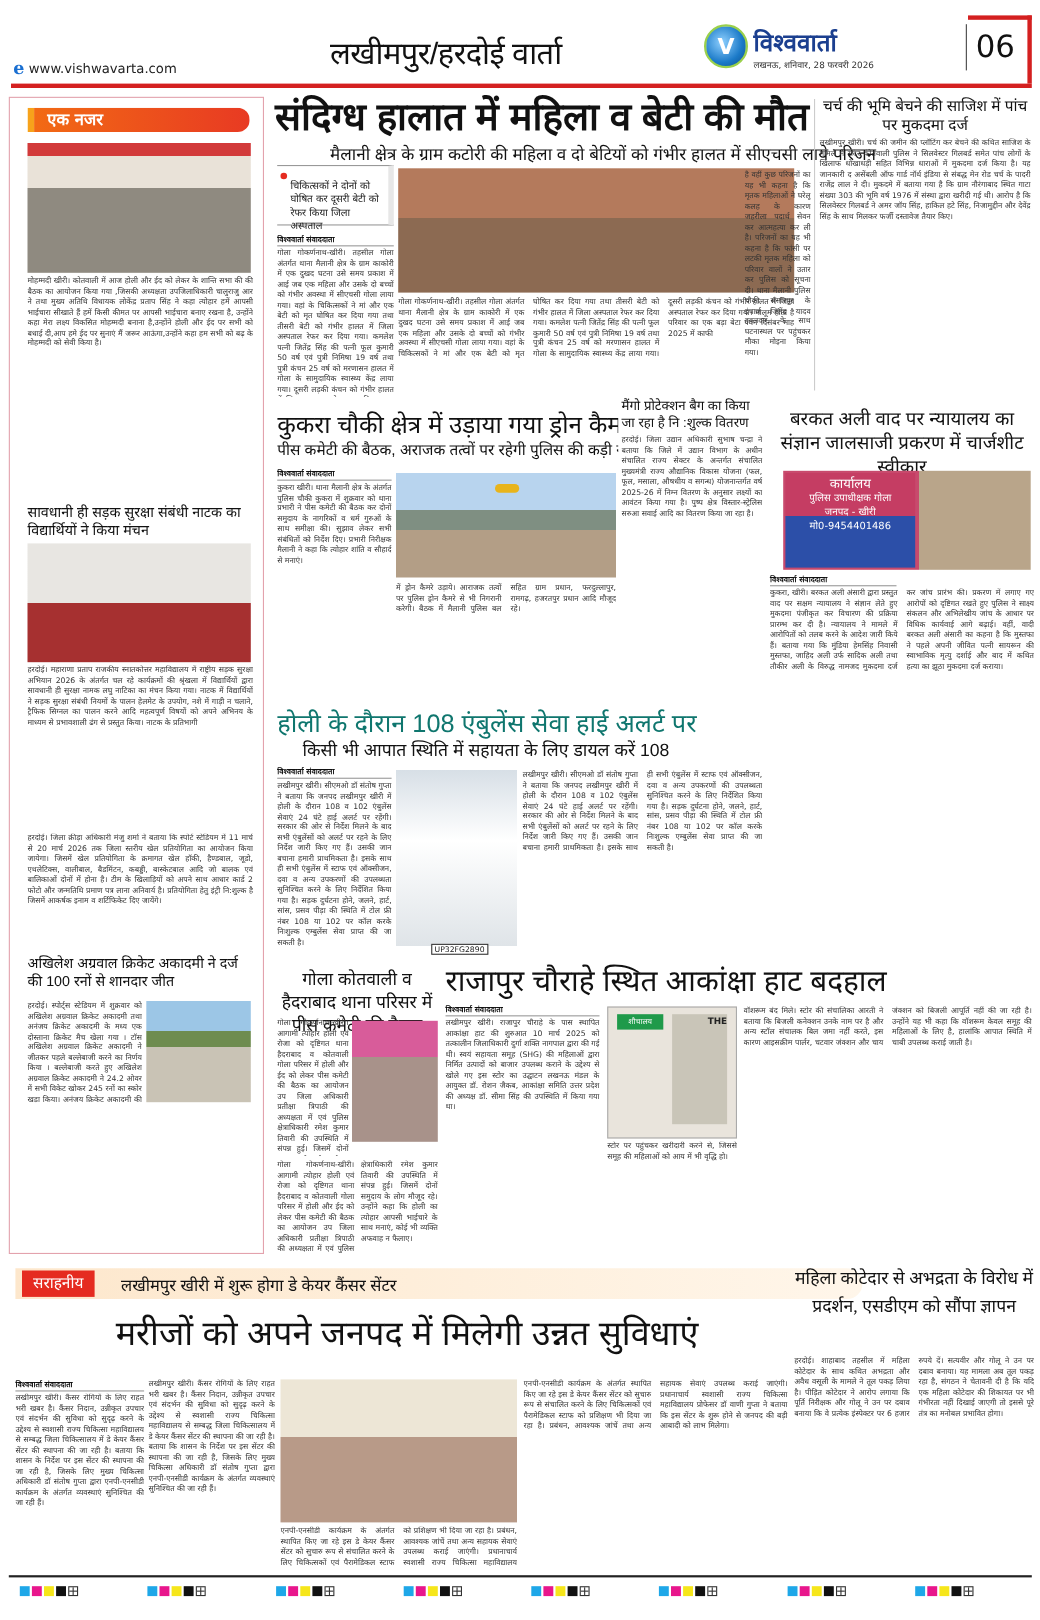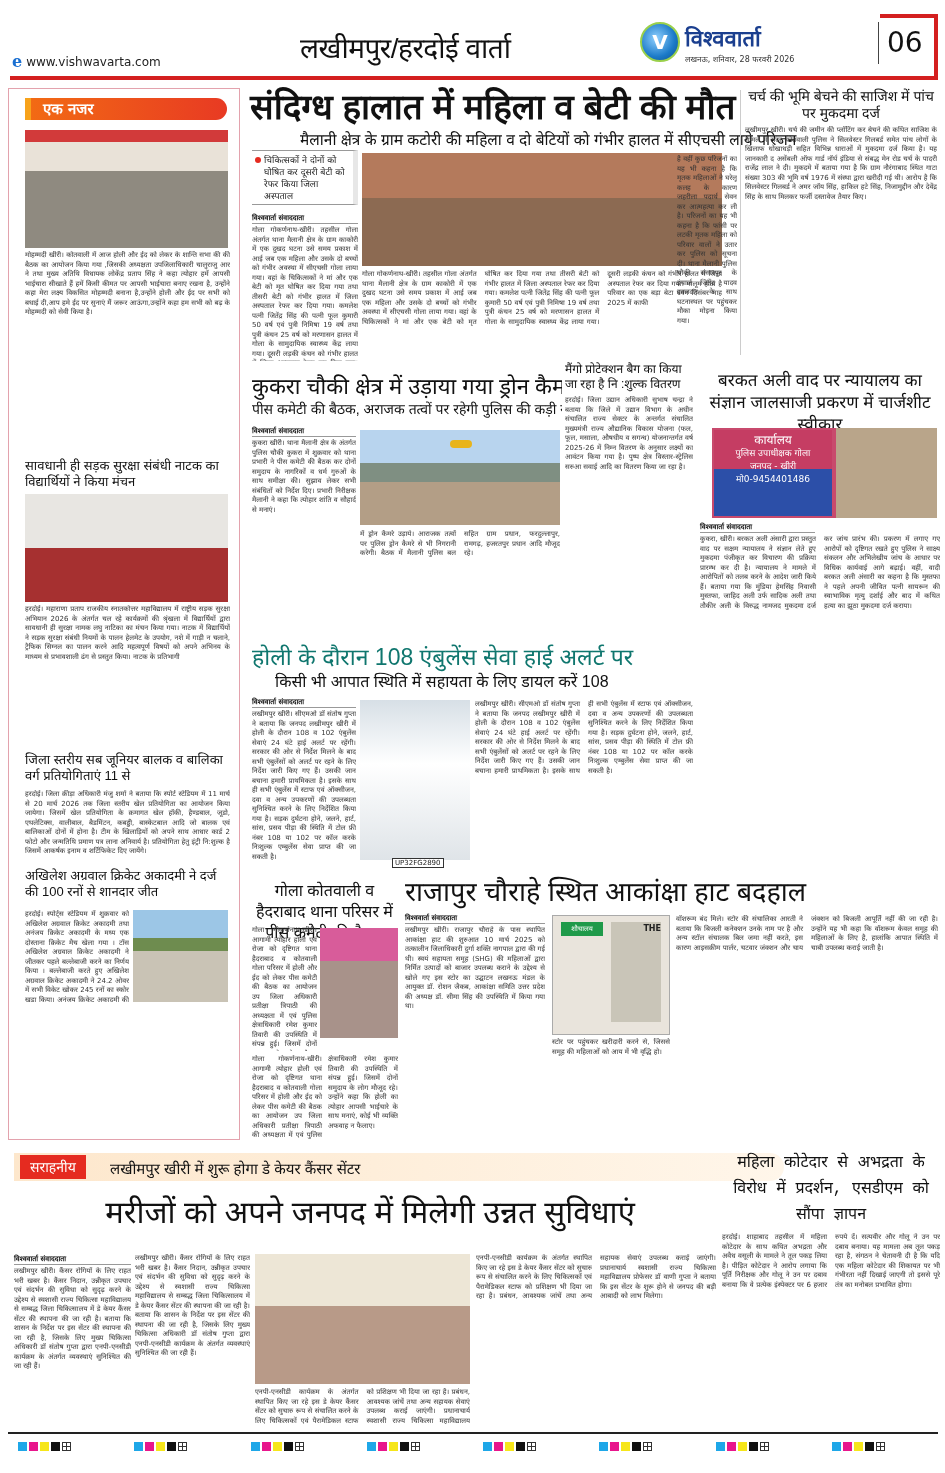--- a/index.html
+++ b/index.html
@@ -15,21 +15,21 @@
 .pagenum{left:878px;top:22px;font-size:28px;color:#111;border-left:1px solid #444;padding-left:8px;height:42px;line-height:42px}
 .redcorner{left:880px;top:14px;width:58px;height:62px;border-top:4px solid #d42020;border-right:4px solid #d42020}
 .redline{left:10px;top:76px;width:928px;height:4px;background:#d42020}
 .leftbox{left:8px;top:88px;width:232px;height:1052px;border:1.5px solid #e3a2ad}
 .ek-nazar{left:25px;top:98px;width:202px;height:22px;background:linear-gradient(90deg,#f26a14,#e83a23);color:#fff;font-weight:bold;font-size:15px;padding-left:12px;line-height:22px;border-radius:0 12px 12px 0;border-left:6px solid #f7a21b}
 h3.lh{font-family:"Liberation Sans",sans-serif;font-weight:normal;color:#111;font-size:13px;line-height:16px}
 .photo{background:linear-gradient(135deg,#a39a8c,#6d6a62 40%,#b5a58f 70%,#8c7f70)}
 .txt{font-size:7px;line-height:9.5px;color:#333;text-align:justify;overflow:hidden}
 .hl1{font-family:"Liberation Sans",sans-serif;font-weight:bold;color:#111}
 .byline{font-weight:bold;font-size:7px;color:#111;border-bottom:1px solid #999;padding-bottom:1px;margin-bottom:2px}
-.callout{left:252px;top:150px;width:106px;height:55px;border:1px solid #999;border-left:none;border-right:5px solid #e7e7e7;background:#fff;font-size:9px;line-height:12px;padding:3px 4px 3px 12px;position:absolute}
+.callout{left:252px;top:150px;width:106px;height:55px;border:1px solid #999;border-left:none;border-right:5px solid #e7e7e7;background:#fff;font-size:9px;line-height:12px;padding:13px 4px 3px 12px;position:absolute}
 .callout:before{content:"";position:absolute;left:3px;top:6px;width:6px;height:6px;border-radius:50%;background:#e52b20}
 .sarahniya-band{left:14px;top:1153px;width:770px;height:28px;background:linear-gradient(90deg,#fde7cc,#fff6ea);border-radius:0 14px 14px 0}
 .sarahniya-tag{left:20px;top:1155px;height:24px;background:#e52b20;color:#fff;font-size:14px;padding:0 10px;line-height:24px}
 .bottomline{left:8px;top:1432px;width:930px;height:1.5px;background:#222}
 .colrule{width:1px;background:#ccc}
 </style>
 </head>
 <body>
 
 <div class="abs masthead">
@@ -54,21 +54,20 @@
   <div class="txt" style="height:125px;margin-top:3px">मोहम्मदी खीरी। कोतवाली में आज होली और ईद को लेकर के शान्ति सभा की की बैठक का आयोजन किया गया ,जिसकी अध्यक्षता उपजिलाधिकारी चालुराजु आर ने तथा मुख्य अतिथि विधायक लोकेंद्र प्रताप सिंह ने कहा त्योहार हमें आपसी भाईचारा सीखाते हैं हमें किसी कीमत पर आपसी भाईचारा बनाए रखना है, उन्होंने कहा मेरा लक्ष्य विकसित मोहम्मदी बनाना है,उन्होंने होली और ईद पर सभी को बधाई दी,आप हमे ईद पर सुनाएं मैं जरूर आऊंगा,उन्होंने कहा हम सभी को बढ़ के मोहम्मदी को सेवी किया है।</div>
 </div>
 
 <div class="abs" style="left:25px;top:458px;width:205px">
   <h3 class="lh">सावधानी ही सड़क सुरक्षा संबंधी नाटक का विद्यार्थियों ने किया मंचन</h3>
   <div class="photo" style="width:203px;height:108px;margin-top:4px;background:linear-gradient(180deg,#e8e6e2 0 50%,#a63030 50% 100%)"></div>
   <div class="txt" style="height:145px;margin-top:3px">हरदोई। महाराणा प्रताप राजकीय स्नातकोत्तर महाविद्यालय में राष्ट्रीय सड़क सुरक्षा अभियान 2026 के अंतर्गत चल रहे कार्यक्रमों की श्रृंखला में विद्यार्थियों द्वारा सावधानी ही सुरक्षा नामक लघु नाटिका का मंचन किया गया। नाटक में विद्यार्थियों ने सड़क सुरक्षा संबंधी नियमों के पालन हेलमेट के उपयोग, नशे में गाड़ी न चलाने, ट्रैफिक सिग्नल का पालन करने आदि महत्वपूर्ण विषयों को अपने अभिनय के माध्यम से प्रभावशाली ढंग से प्रस्तुत किया। नाटक के प्रतिभागी</div>
 </div>
 
 <div class="abs" style="left:25px;top:752px;width:205px">
-  <h3 class="lh">जिला स्तरीय सब जूनियर बालक व बालिका वर्ग प्रतियोगिताएं 11 से</h3>
   <div class="txt" style="height:72px;margin-top:6px">हरदोई। जिला क्रीड़ा अधिकारी मंजु शर्मा ने बताया कि स्पोर्ट स्टेडियम में 11 मार्च से 20 मार्च 2026 तक जिला स्तरीय खेल प्रतियोगिता का आयोजन किया जायेगा। जिसमें खेल प्रतियोगिता के क्रमागत खेल हॉकी, हैण्डबाल, जूडो, एथलेटिक्स, वालीबाल, बैडमिंटन, कबड्डी, बास्केटबाल आदि जो बालक एवं बालिकाओं दोनों में होना है। टीम के खिलाड़ियों को अपने साथ आधार कार्ड 2 फोटो और जन्मतिथि प्रमाण पत्र लाना अनिवार्य है। प्रतियोगिता हेतु इंट्री नि:शुल्क है जिसमें आकर्षक इनाम व शर्टिफिकेट दिए जायेंगे।</div>
 </div>
 
 <div class="abs" style="left:25px;top:868px;width:205px">
   <h3 class="lh">अखिलेश अग्रवाल क्रिकेट अकादमी ने दर्ज की 100 रनों से शानदार जीत</h3>
   <div class="photo abs" style="left:108px;top:42px;width:95px;height:92px;background:linear-gradient(180deg,#9cc6e6 0 30%,#6e8c4f 30% 45%,#c9c3b5 45% 100%)"></div>
   <div class="txt abs" style="left:0;top:42px;width:104px;height:92px">हरदोई। स्पोर्ट्स स्टेडियम में शुक्रवार को अखिलेश अग्रवाल क्रिकेट अकादमी तथा अनंजय क्रिकेट अकादमी के मध्य एक दोस्ताना क्रिकेट मैच खेला गया । टॉस अखिलेश अग्रवाल क्रिकेट अकादमी ने जीतकर पहले बल्लेबाजी करने का निर्णय किया । बल्लेबाजी करते हुए अखिलेश अग्रवाल क्रिकेट अकादमी ने 24.2 ओवर में सभी विकेट खोकर 245 रनों का स्कोर खड़ा किया। अनंजय क्रिकेट अकादमी की टीम 25.1 ओवर में सभी विकेट खोकर 145 रन ही बना सकी।</div>
   <div class="txt abs" style="left:0;top:138px;width:203px;height:120px"></div>
 </div>
 
@@ -153,21 +152,21 @@
 <div class="abs" style="left:30px;top:1190px;width:680px;font-size:31px;font-family:'Liberation Sans',sans-serif;color:#111;white-space:nowrap;text-align:center">मरीजों को अपने जनपद में मिलेगी उन्नत सुविधाएं</div>
 <div class="abs" style="left:14px;top:1254px;width:117px">
   <div class="byline">विश्ववार्ता संवाददाता</div>
   <div class="txt" style="height:165px">लखीमपुर खीरी। कैंसर रोगियों के लिए राहत भरी खबर है। कैंसर निदान, उन्नीकृत उपचार एवं संदर्भन की सुविधा को सुदृढ़ करने के उद्देश्य से स्वशासी राज्य चिकित्सा महाविद्यालय से सम्बद्ध जिला चिकित्सालय में डे केयर कैंसर सेंटर की स्थापना की जा रही है। बताया कि शासन के निर्देश पर इस सेंटर की स्थापना की जा रही है, जिसके लिए मुख्य चिकित्सा अधिकारी डॉ संतोष गुप्ता द्वारा एनपी-एनसीडी कार्यक्रम के अंतर्गत व्यवस्थाएं सुनिश्चित की जा रही हैं।</div>
 </div>
 <div class="abs txt" style="left:135px;top:1254px;width:115px;height:178px">लखीमपुर खीरी। कैंसर रोगियों के लिए राहत भरी खबर है। कैंसर निदान, उन्नीकृत उपचार एवं संदर्भन की सुविधा को सुदृढ़ करने के उद्देश्य से स्वशासी राज्य चिकित्सा महाविद्यालय से सम्बद्ध जिला चिकित्सालय में डे केयर कैंसर सेंटर की स्थापना की जा रही है। बताया कि शासन के निर्देश पर इस सेंटर की स्थापना की जा रही है, जिसके लिए मुख्य चिकित्सा अधिकारी डॉ संतोष गुप्ता द्वारा एनपी-एनसीडी कार्यक्रम के अंतर्गत व्यवस्थाएं सुनिश्चित की जा रही हैं।</div>
 <div class="abs photo" style="left:255px;top:1254px;width:215px;height:130px;background:linear-gradient(180deg,#ede6d6 0 40%,#b89a88 40% 100%)"></div>
 <div class="abs txt" style="left:255px;top:1388px;width:215px;height:44px;column-count:2;column-gap:8px">एनपी-एनसीडी कार्यक्रम के अंतर्गत स्थापित किए जा रहे इस डे केयर कैंसर सेंटर को सुचारु रूप से संचालित करने के लिए चिकित्सकों एवं पैरामेडिकल स्टाफ को प्रशिक्षण भी दिया जा रहा है। प्रबंधन, आवश्यक जांचें तथा अन्य सहायक सेवाएं उपलब्ध कराई जाएंगी। प्रधानाचार्य स्वशासी राज्य चिकित्सा महाविद्यालय प्रोफेसर डॉ वाणी गुप्ता ने बताया कि इस सेंटर के शुरू होने से जनपद की बड़ी आबादी को लाभ मिलेगा।</div>
 <div class="abs txt" style="left:476px;top:1254px;width:240px;height:178px;column-count:2;column-gap:8px">एनपी-एनसीडी कार्यक्रम के अंतर्गत स्थापित किए जा रहे इस डे केयर कैंसर सेंटर को सुचारु रूप से संचालित करने के लिए चिकित्सकों एवं पैरामेडिकल स्टाफ को प्रशिक्षण भी दिया जा रहा है। प्रबंधन, आवश्यक जांचें तथा अन्य सहायक सेवाएं उपलब्ध कराई जाएंगी। प्रधानाचार्य स्वशासी राज्य चिकित्सा महाविद्यालय प्रोफेसर डॉ वाणी गुप्ता ने बताया कि इस सेंटर के शुरू होने से जनपद की बड़ी आबादी को लाभ मिलेगा।</div>
 
-<div class="abs" style="left:722px;top:1150px;width:218px;font-size:16px;line-height:26px;font-family:Liberation Mono, monospace;color:#111;text-align:center">महिला कोटेदार से अभद्रता के विरोध में प्रदर्शन, एसडीएम को सौंपा ज्ञापन</div>
+<div class="abs" style="left:722px;top:1150px;width:218px;font-size:16px;line-height:26px;font-family:Liberation Serif, serif;color:#111;text-align:center">महिला कोटेदार से अभद्रता के विरोध में प्रदर्शन, एसडीएम को सौंपा ज्ञापन</div>
 <div class="abs txt" style="left:722px;top:1233px;width:218px;height:198px;column-count:2;column-gap:8px">हरदोई। शाहाबाद तहसील में महिला कोटेदार के साथ कथित अभद्रता और अवैध वसूली के मामले ने तूल पकड़ लिया है। पीड़ित कोटेदार ने आरोप लगाया कि पूर्ति निरीक्षक और गोलू ने उन पर दबाव बनाया कि वे प्रत्येक इंस्पेक्टर पर 6 हजार रुपये दें। सत्यवीर और गोलू ने उन पर दबाव बनाया। यह मामला अब तूल पकड़ रहा है, संगठन ने चेतावनी दी है कि यदि एक महिला कोटेदार की शिकायत पर भी गंभीरता नहीं दिखाई जाएगी तो इससे पूरे तंत्र का मनोबल प्रभावित होगा।</div>
 
 <div class="abs bottomline"></div>
 <div id="regmarks" class="abs" style="left:10px;top:1442px;width:930px;height:14px">
     <div class="abs" style="left: 8px; top: 0px; display: flex; gap: 2px;">
       <span style="width: 9px; height: 9px; display: inline-block; background: rgb(30, 167, 232);"></span>
       <span style="width: 9px; height: 9px; display: inline-block; background: rgb(232, 22, 140);"></span>
       <span style="width: 9px; height: 9px; display: inline-block; background: rgb(246, 230, 26);"></span>
       <span style="width: 9px; height: 9px; display: inline-block; background: rgb(17, 17, 17);"></span>
       <span style="width: 9px; height: 9px; display: inline-block; border: 1px solid rgb(51, 51, 51); background: linear-gradient(rgb(51, 51, 51), rgb(51, 51, 51)) center center / 1px 100% no-repeat, linear-gradient(rgb(51, 51, 51), rgb(51, 51, 51)) center center / 100% 1px no-repeat;"></span>

